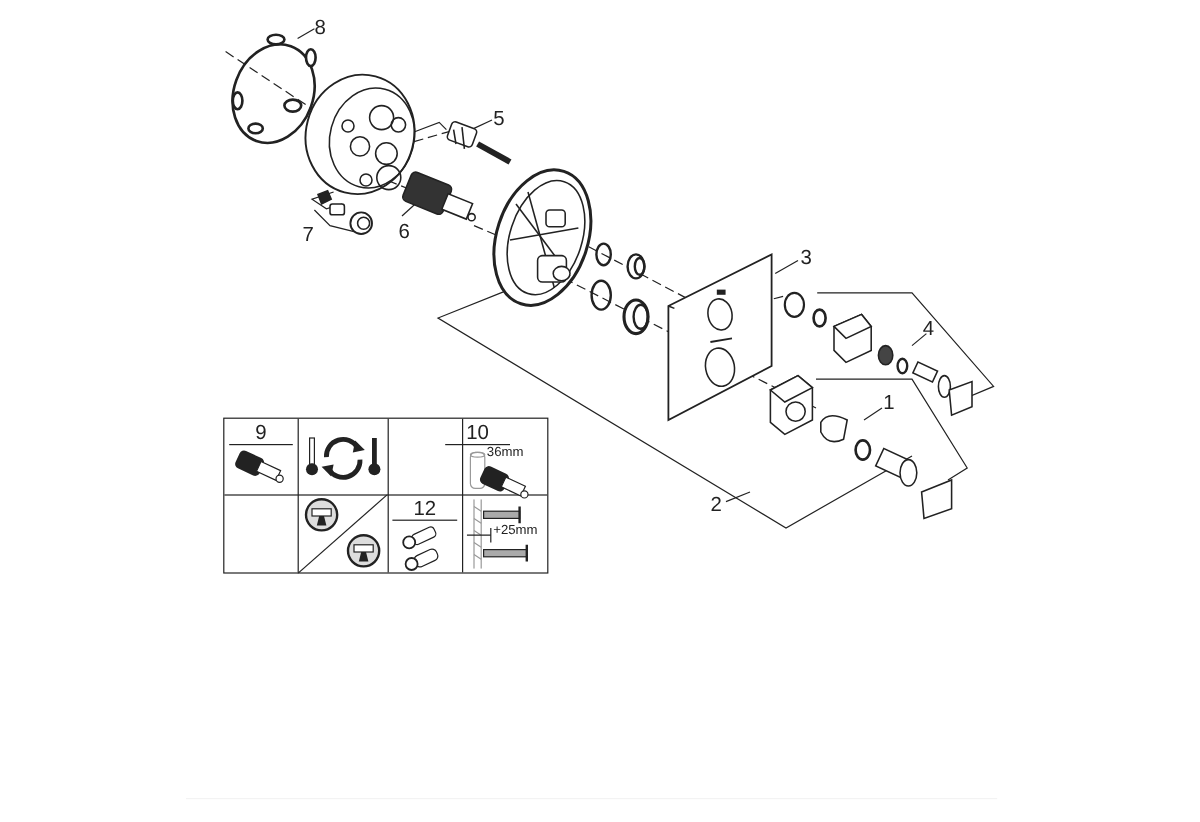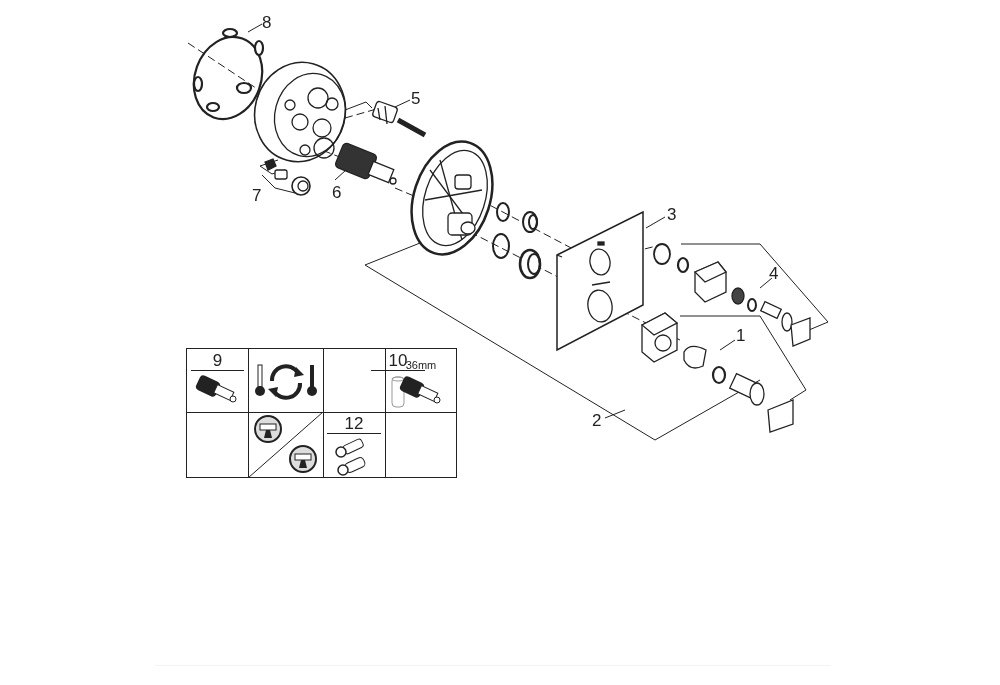--- a/index.html
+++ b/index.html
@@ -189,21 +189,21 @@
 
   <div class="cell" style="left:136px;top:0;width:62px;height:63px;margin-left:44px;">
     <div class="num">10</div>
     <div class="rule"></div>
     <svg style="position:absolute;left:22px;top:26px;" width="18" height="34" viewBox="0 0 18 34">
       <rect x="3" y="2" width="12" height="30" rx="4" fill="#fff" stroke="#999"></rect>
       <ellipse cx="9" cy="4" rx="6" ry="2" fill="none" stroke="#999"></ellipse>
     </svg>
   </div>
 
-  <div class="cell" style="left:198px;top:0;width:72px;height:63px;text-decoration:underline;">
+  <div class="cell" style="left:198px;top:12px;width:72px;height:63px;text-decoration:underline;">
     <div class="txt" style="top:10px;">36mm</div>
     <svg style="position:absolute;left:14px;top:26px;" width="46" height="34" viewBox="0 0 46 34">
       <rect x="2" y="4" width="22" height="16" rx="4" transform="rotate(25 13 12)" fill="#222"></rect>
       <rect x="20" y="14" width="18" height="9" transform="rotate(25 29 18)" fill="#fff" stroke="#222"></rect>
       <circle cx="38" cy="25" r="3" fill="#fff" stroke="#222"></circle>
     </svg>
   </div>
 
 
   <div class="cell" style="left:61px;top:63px;width:75px;height:66px;">
@@ -222,15 +222,29 @@
     <div class="num">12</div>
     <div class="rule"></div>
     <svg style="position:absolute;left:10px;top:26px;" width="44" height="38" viewBox="0 0 44 38">
       <rect x="10" y="4" width="20" height="9" rx="3" transform="rotate(-25 20 8)" fill="#fff" stroke="#222"></rect>
       <circle cx="8" cy="14" r="5" fill="#fff" stroke="#222" stroke-width="1.5"></circle>
       <rect x="12" y="22" width="20" height="10" rx="4" transform="rotate(-25 22 27)" fill="#fff" stroke="#222"></rect>
       <circle cx="10" cy="32" r="5" fill="#fff" stroke="#222" stroke-width="1.5"></circle>
     </svg>
   </div>
 
+  <div class="cell" style="left:198px;top:63px;width:72px;height:66px;">
+    <svg style="position:absolute;left:4px;top:4px;" width="64" height="58" viewBox="0 0 64 58">
+      <line x1="6" y1="0" x2="6" y2="58" stroke="#999"></line>
+      <line x1="12" y1="0" x2="12" y2="58" stroke="#999"></line>
+      <path d="M6 6 L12 10 M6 16 L12 20 M6 26 L12 30 M6 36 L12 40 M6 46 L12 50" stroke="#999"></path>
+      <rect x="14" y="10" width="30" height="6" fill="#aaa" stroke="#222"></rect>
+      <line x1="44" y1="6" x2="44" y2="20" stroke="#222" stroke-width="2"></line>
+      <rect x="14" y="42" width="36" height="6" fill="#aaa" stroke="#222"></rect>
+      <line x1="50" y1="38" x2="50" y2="52" stroke="#222" stroke-width="2"></line>
+      <line x1="0" y1="30" x2="20" y2="30" stroke="#222"></line>
+      <line x1="20" y1="24" x2="20" y2="36" stroke="#222"></line>
+    </svg>
+    <div class="txt" style="top:24px;left:26px;right:auto;">+25mm</div>
+  </div>
 </div>
 
 <div class="footer-line"></div>
 
 </body></html>

